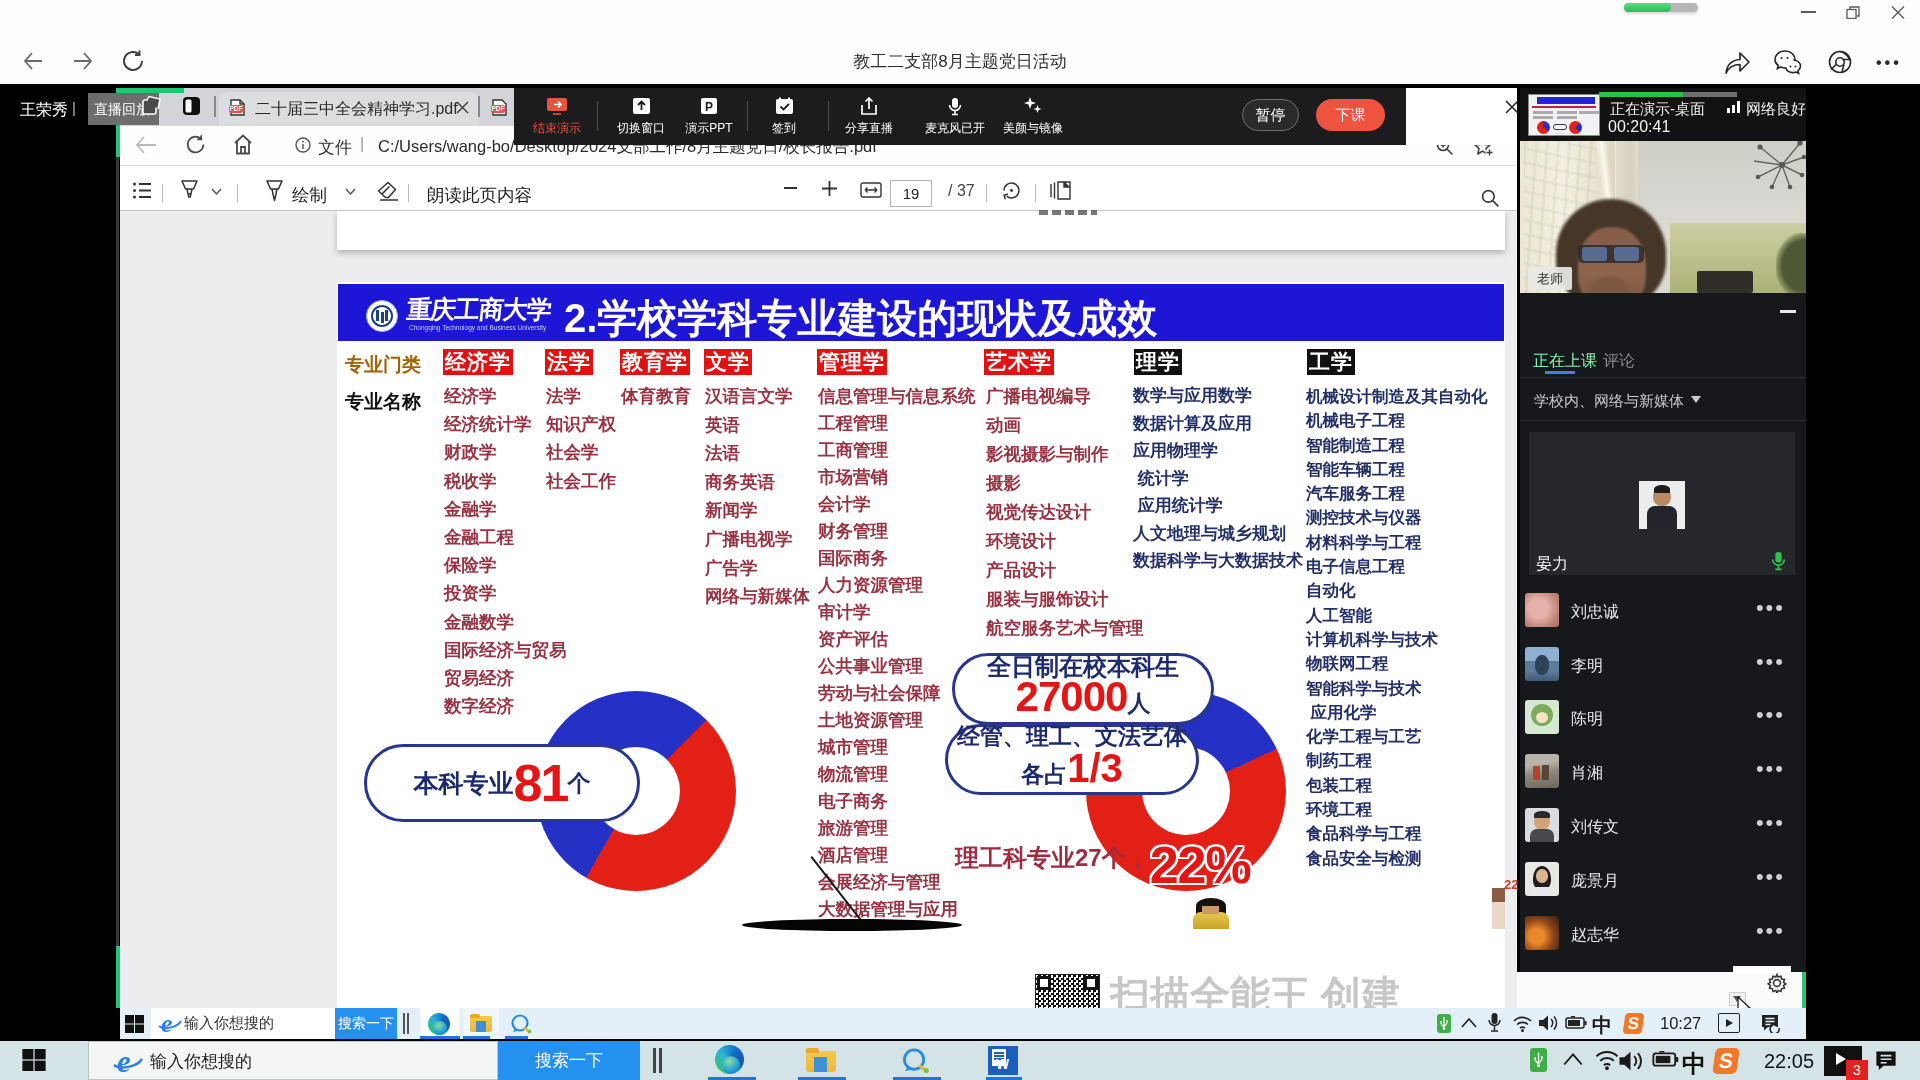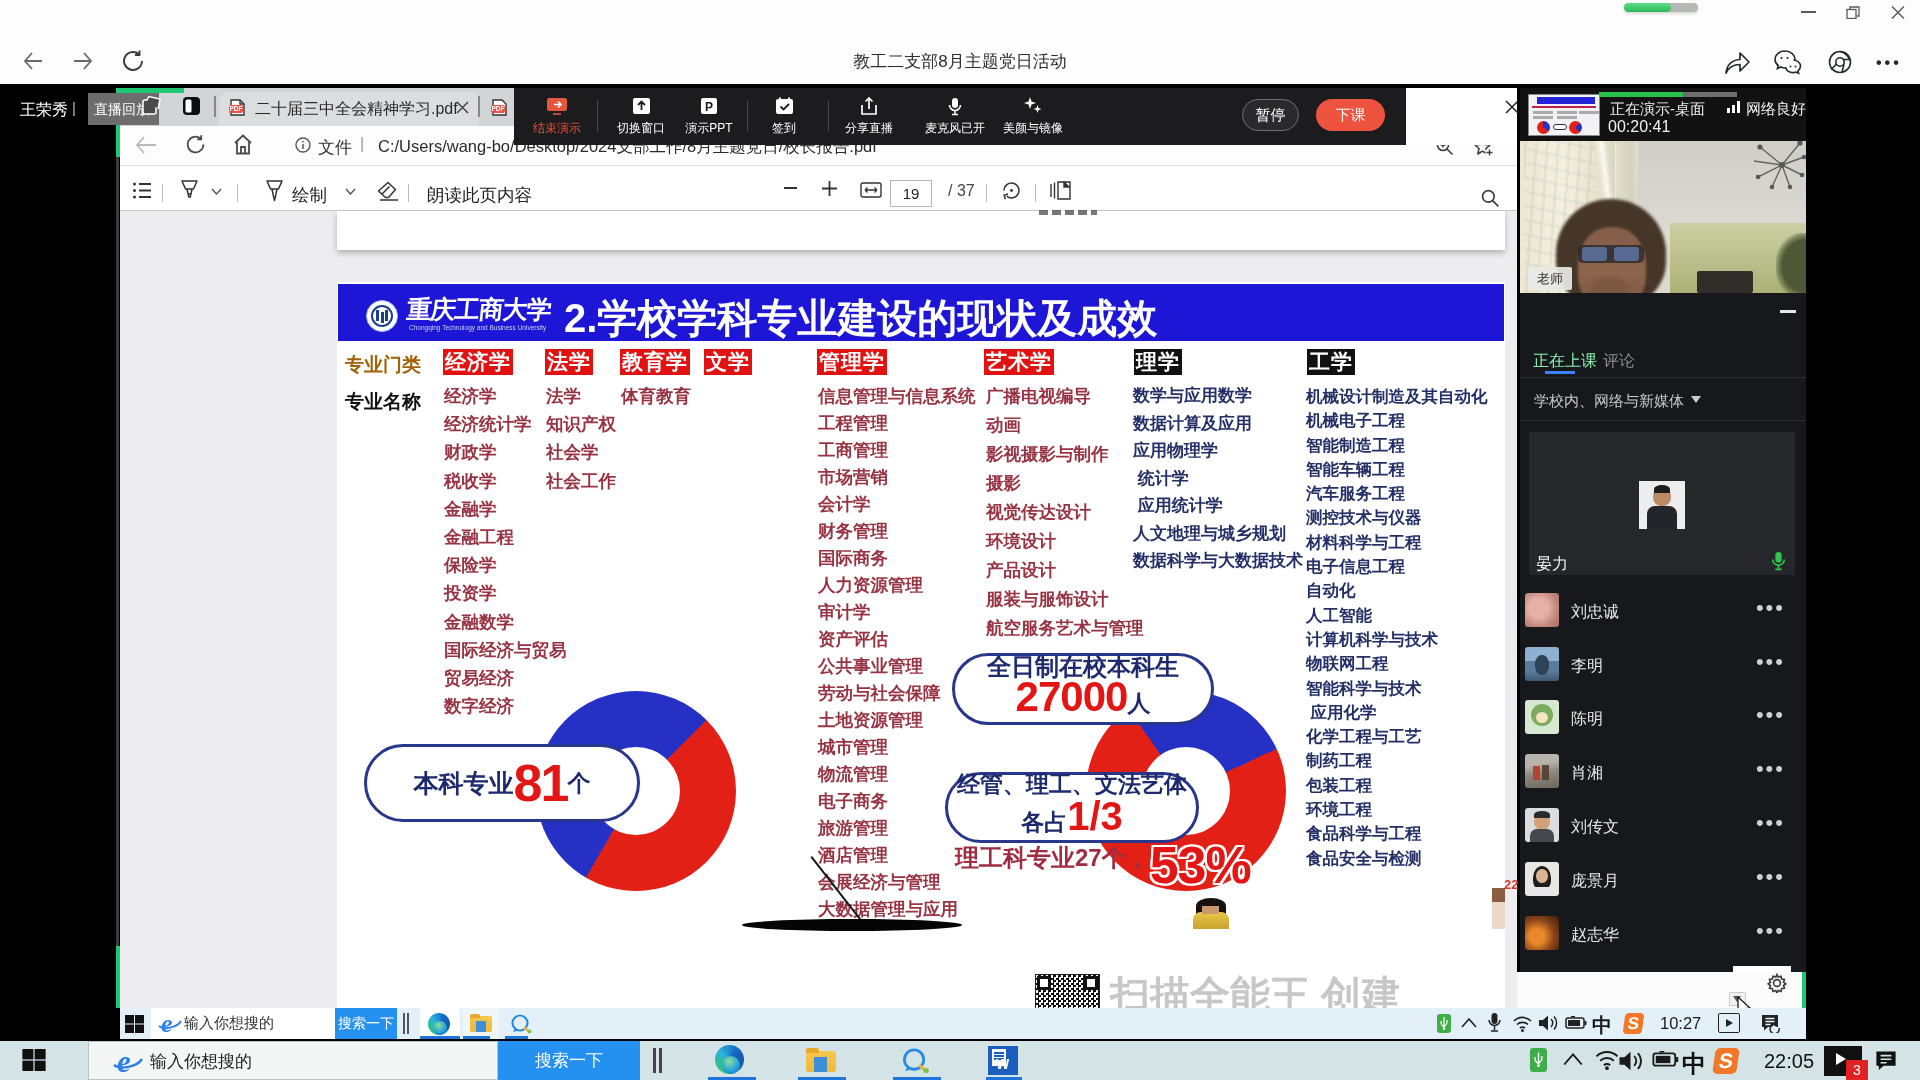--- a/index.html
+++ b/index.html
@@ -205,44 +205,45 @@
 <div class="hdr" style="left:704px">文学</div>
 <div class="hdr" style="left:817px">管理学</div>
 <div class="hdr" style="left:984px">艺术学</div>
 <div class="hdr" style="left:1134px;background:#111">理学</div>
 <div class="hdr" style="left:1307px;background:#111">工学</div>
 <div class="a" style="left:345px;top:389px;font-size:19px;font-weight:700;color:#111">专业名称</div>
 
 <div class="mj" style="left:444px;top:382px;line-height:28.2px">经济学<br>经济统计学<br>财政学<br>税收学<br>金融学<br>金融工程<br>保险学<br>投资学<br>金融数学<br>国际经济与贸易<br>贸易经济<br>数字经济</div>
 <div class="mj" style="left:546px;top:382px;line-height:28.2px">法学<br>知识产权<br>社会学<br>社会工作</div>
 <div class="mj" style="left:621px;top:382px;line-height:28.2px">体育教育</div>
+<div class="mj" style="left:705px;top:382px;line-height:28.6px">汉语言文学<br>英语<br>法语<br>商务英语<br>新闻学<br>广播电视学<br>广告学<br>网络与新媒体</div>
 <div class="mj" style="left:818px;top:383px;line-height:27px">信息管理与信息系统<br>工程管理<br>工商管理<br>市场营销<br>会计学<br>财务管理<br>国际商务<br>人力资源管理<br>审计学<br>资产评估<br>公共事业管理<br>劳动与社会保障<br>土地资源管理<br>城市管理<br>物流管理<br>电子商务<br>旅游管理<br>酒店管理<br>会展经济与管理<br>大数据管理与应用</div>
 <div class="mj" style="left:986px;top:382px;line-height:29px">广播电视编导<br>动画<br>影视摄影与制作<br>摄影<br>视觉传达设计<br>环境设计<br>产品设计<br>服装与服饰设计<br>航空服务艺术与管理</div>
 <div class="mj" style="left:1133px;top:382px;line-height:27.5px;color:#232f66;font-size:17px">数学与应用数学<br>数据计算及应用<br>应用物理学<br>&nbsp;统计学<br>&nbsp;应用统计学<br>人文地理与城乡规划<br>数据科学与大数据技术</div>
 <div class="mj" style="left:1306px;top:384px;line-height:24.3px;color:#232f66;font-size:16.5px">机械设计制造及其自动化<br>机械电子工程<br>智能制造工程<br>智能车辆工程<br>汽车服务工程<br>测控技术与仪器<br>材料科学与工程<br>电子信息工程<br>自动化<br>人工智能<br>计算机科学与技术<br>物联网工程<br>智能科学与技术<br>&nbsp;应用化学<br>化学工程与工艺<br>制药工程<br>包装工程<br>环境工程<br>食品科学与工程<br>食品安全与检测</div>
 
 <div class="a" style="left:536px;top:691px;width:200px;height:200px;border-radius:50%;background:conic-gradient(from -150deg,#2531c4 0 195deg,#e32016 195deg 360deg)"></div>
 <div class="a" style="left:592px;top:747px;width:88px;height:88px;border-radius:50%;background:#fff"></div>
 <div class="a" style="left:1086px;top:691px;width:200px;height:200px;border-radius:50%;background:conic-gradient(from -35deg,#2531c4 0 100deg,#e32016 100deg 360deg)"></div>
 <div class="a" style="left:1142px;top:747px;width:88px;height:88px;border-radius:50%;background:#fff"></div>
 
 <div class="pill" style="left:364px;top:744px;width:276px;height:78px;border-radius:45px;flex-direction:row">
       <span style="font-size:25px;font-weight:700;color:#1d2a6e">本科专业</span>
       <span style="font-size:52px;font-weight:700;color:#e31515;letter-spacing:-2px">81</span>
       <span style="font-size:23px;font-weight:700;color:#1d2a6e">个</span>
     </div>
 <div class="pill" style="left:952px;top:653px;width:262px;height:72px;border-radius:38px">
       <div style="font-size:24px;font-weight:700;color:#1d2a6e;line-height:25px">全日制在校本科生</div>
       <div style="line-height:36px"><span style="font-size:42px;font-weight:700;color:#e31515;letter-spacing:-1px">27000</span><span style="font-size:23px;font-weight:700;color:#1d2a6e">人</span></div>
     </div>
-<div class="pill" style="left:945px;top:772px;width:254px;height:71px;border-radius:42px">
+<div class="pill" style="left:945px;top:724px;width:254px;height:71px;border-radius:42px">
       <div style="font-size:23px;font-weight:700;color:#1d2a6e;line-height:26px;white-space:nowrap">经管、理工、文法艺体</div>
       <div style="line-height:38px"><span style="font-size:23px;font-weight:700;color:#1d2a6e">各占</span><span style="font-size:40px;font-weight:700;color:#e31515">1/3</span></div>
     </div>
-<div class="cap" style="left:955px;top:835px"><span style="vertical-align:17px">理工科专业27个，</span><b>53%</b></div>
+<div class="cap" style="left:955px;top:835px"><span style="vertical-align:17px">理工科专业27个，</span><b>22%</b></div>
 
 <div class="a" style="left:812px;top:856px;width:92px;height:2px;background:#1a1a1a;transform:rotate(52deg);transform-origin:0 0"></div>
 <div class="a" style="left:742px;top:919px;width:220px;height:12px;background:#050505;border-radius:100%"></div>
 <div class="a" style="left:1196px;top:898px;width:30px;height:16px;border-radius:50% 50% 0 0;background:#17100c"></div>
 <div class="a" style="left:1193px;top:912px;width:36px;height:17px;border-radius:8px 8px 0 0;background:linear-gradient(180deg,#e8c84a,#caa32c)"></div>
 <div class="a" style="left:1202px;top:906px;width:17px;height:8px;background:#c9996a"></div>
 <div class="a" style="left:1492px;top:888px;width:13px;height:41px;background:linear-gradient(180deg,#8a5c42 0 35%,#ead9c8 35% 100%)"></div>
 <div class="a" style="left:1504px;top:877px;font-size:13px;color:#d03a2a;font-weight:700">22</div>
 <div class="a" style="left:1036px;top:975px;width:63px;height:33px;background:repeating-conic-gradient(#101010 0 25%,#fff 0 50%);background-size:5px 5px;outline:1px solid #222"></div>
 <div class="a" style="left:1037px;top:976px;width:14px;height:14px;border:3px solid #111;background:#fff"></div>

